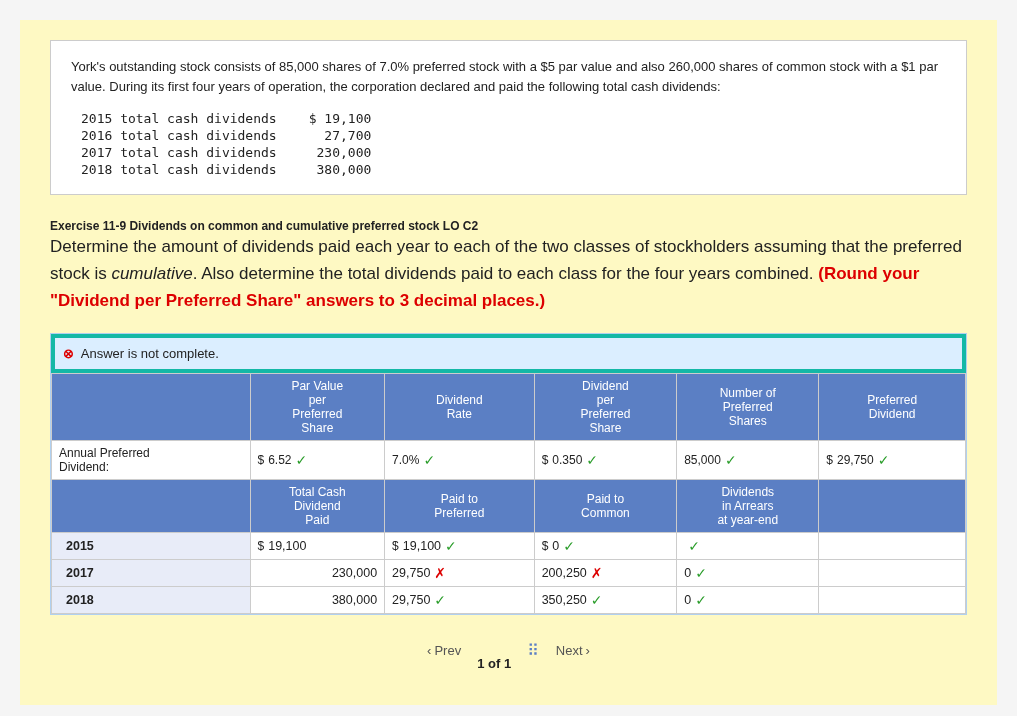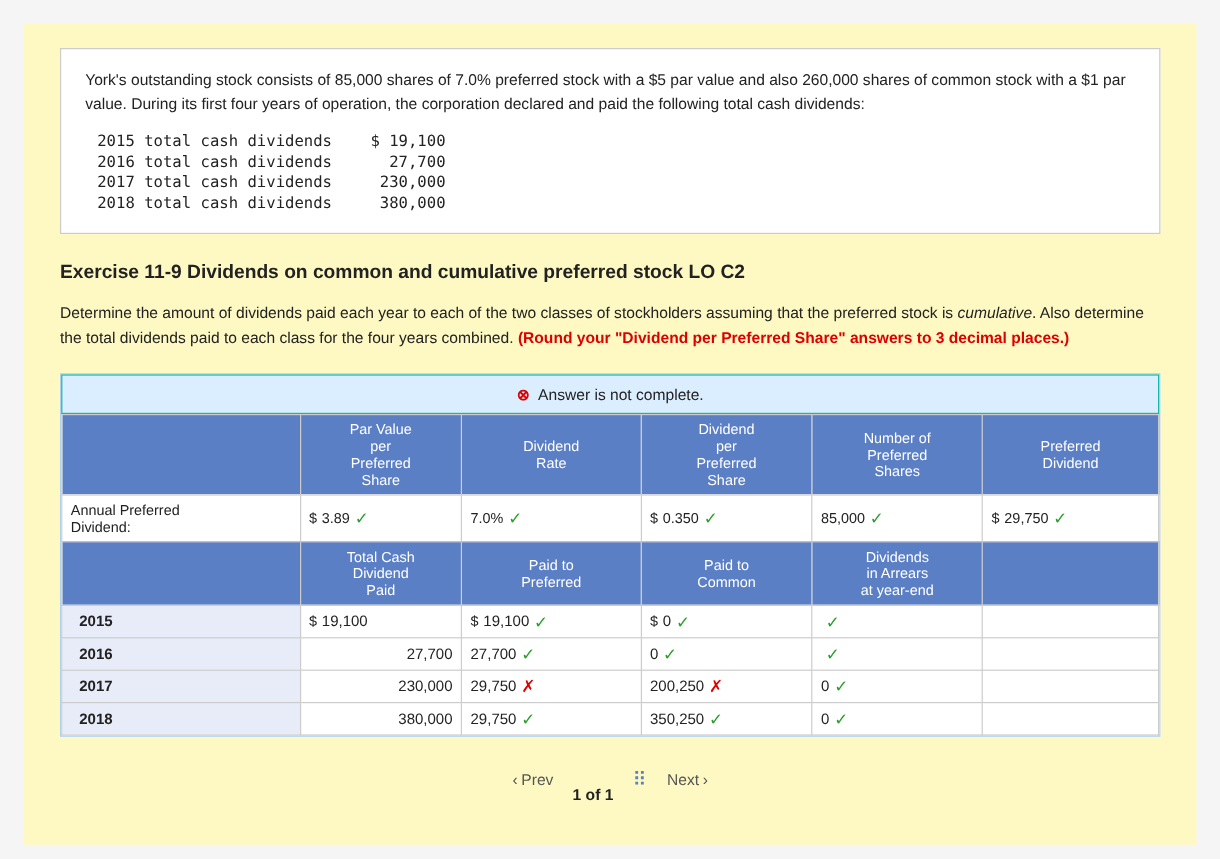--- a/index.html
+++ b/index.html
@@ -38,39 +38,38 @@
       font-size: 13px;
       padding: 1px 12px 1px 0;
     }
     .dividend-table td:last-child {
       text-align: right;
     }
 
     
     .exercise-title {
       font-weight: bold;
-      font-size: 16px;
-      margin-bottom: 14px;
+      font-size: 12px;
     }
     .instruction-text {
-      font-size: 13px;
+      font-size: 17px;
       line-height: 1.6;
       margin-bottom: 18px;
     }
     .instruction-text em { font-style: italic; }
     .instruction-text .highlight {
       color: #d00;
       font-weight: bold;
     }
 
     
     .answer-banner {
       background: #dbeeff;
-      border: 1px solid #14b8a6;
-      text-align: center;
+      border: 4px solid #14b8a6;
+      text-align: left;
       padding: 8px;
       margin-bottom: 0;
       font-size: 13px;
     }
     .answer-banner .x-icon {
       color: #d00;
       font-weight: bold;
       margin-right: 4px;
     }
 
@@ -210,21 +209,21 @@
           <th>Preferred<br>Dividend</th>
         </tr>
       </thead>
       <tbody>
 
         <tr>
           <td class="label-cell">Annual Preferred<br>Dividend:</td>
           <td class="center">
             <div class="input-cell">
               <span class="dollar-sign">$</span>
-              <span class="input-val">3.89</span>
+              <span class="input-val">6.52</span>
               <span class="check-green">✓</span>
             </div>
           </td>
           <td class="center">
             <div class="input-cell">
               <span class="input-val">7.0%</span>
               <span class="check-green">✓</span>
             </div>
           </td>
           <td class="center">
@@ -269,47 +268,20 @@
           <td class="center">
             <div class="input-cell">
               <span class="dollar-sign">$</span>
               <span>19,100</span>
               <span class="check-green">✓</span>
             </div>
           </td>
           <td class="center">
             <div class="input-cell">
               <span class="dollar-sign">$</span>
-              <span>0</span>
-              <span class="check-green">✓</span>
-            </div>
-          </td>
-          <td class="center">
-            <div class="input-cell">
-              <span></span>
-              <span class="check-green">✓</span>
-            </div>
-          </td>
-          <td></td>
-        </tr>
-        <tr id="row-2016">
-          <td class="year-label"><b>2016</b></td>
-          <td class="right">
-            <div class="input-cell" style="justify-content:flex-end;">
-              <span>27,700</span>
-            </div>
-          </td>
-          <td class="center">
-            <div class="input-cell">
-              <span>27,700</span>
-              <span class="check-green">✓</span>
-            </div>
-          </td>
-          <td class="center">
-            <div class="input-cell">
               <span>0</span>
               <span class="check-green">✓</span>
             </div>
           </td>
           <td class="center">
             <div class="input-cell">
               <span></span>
               <span class="check-green">✓</span>
             </div>
           </td>

